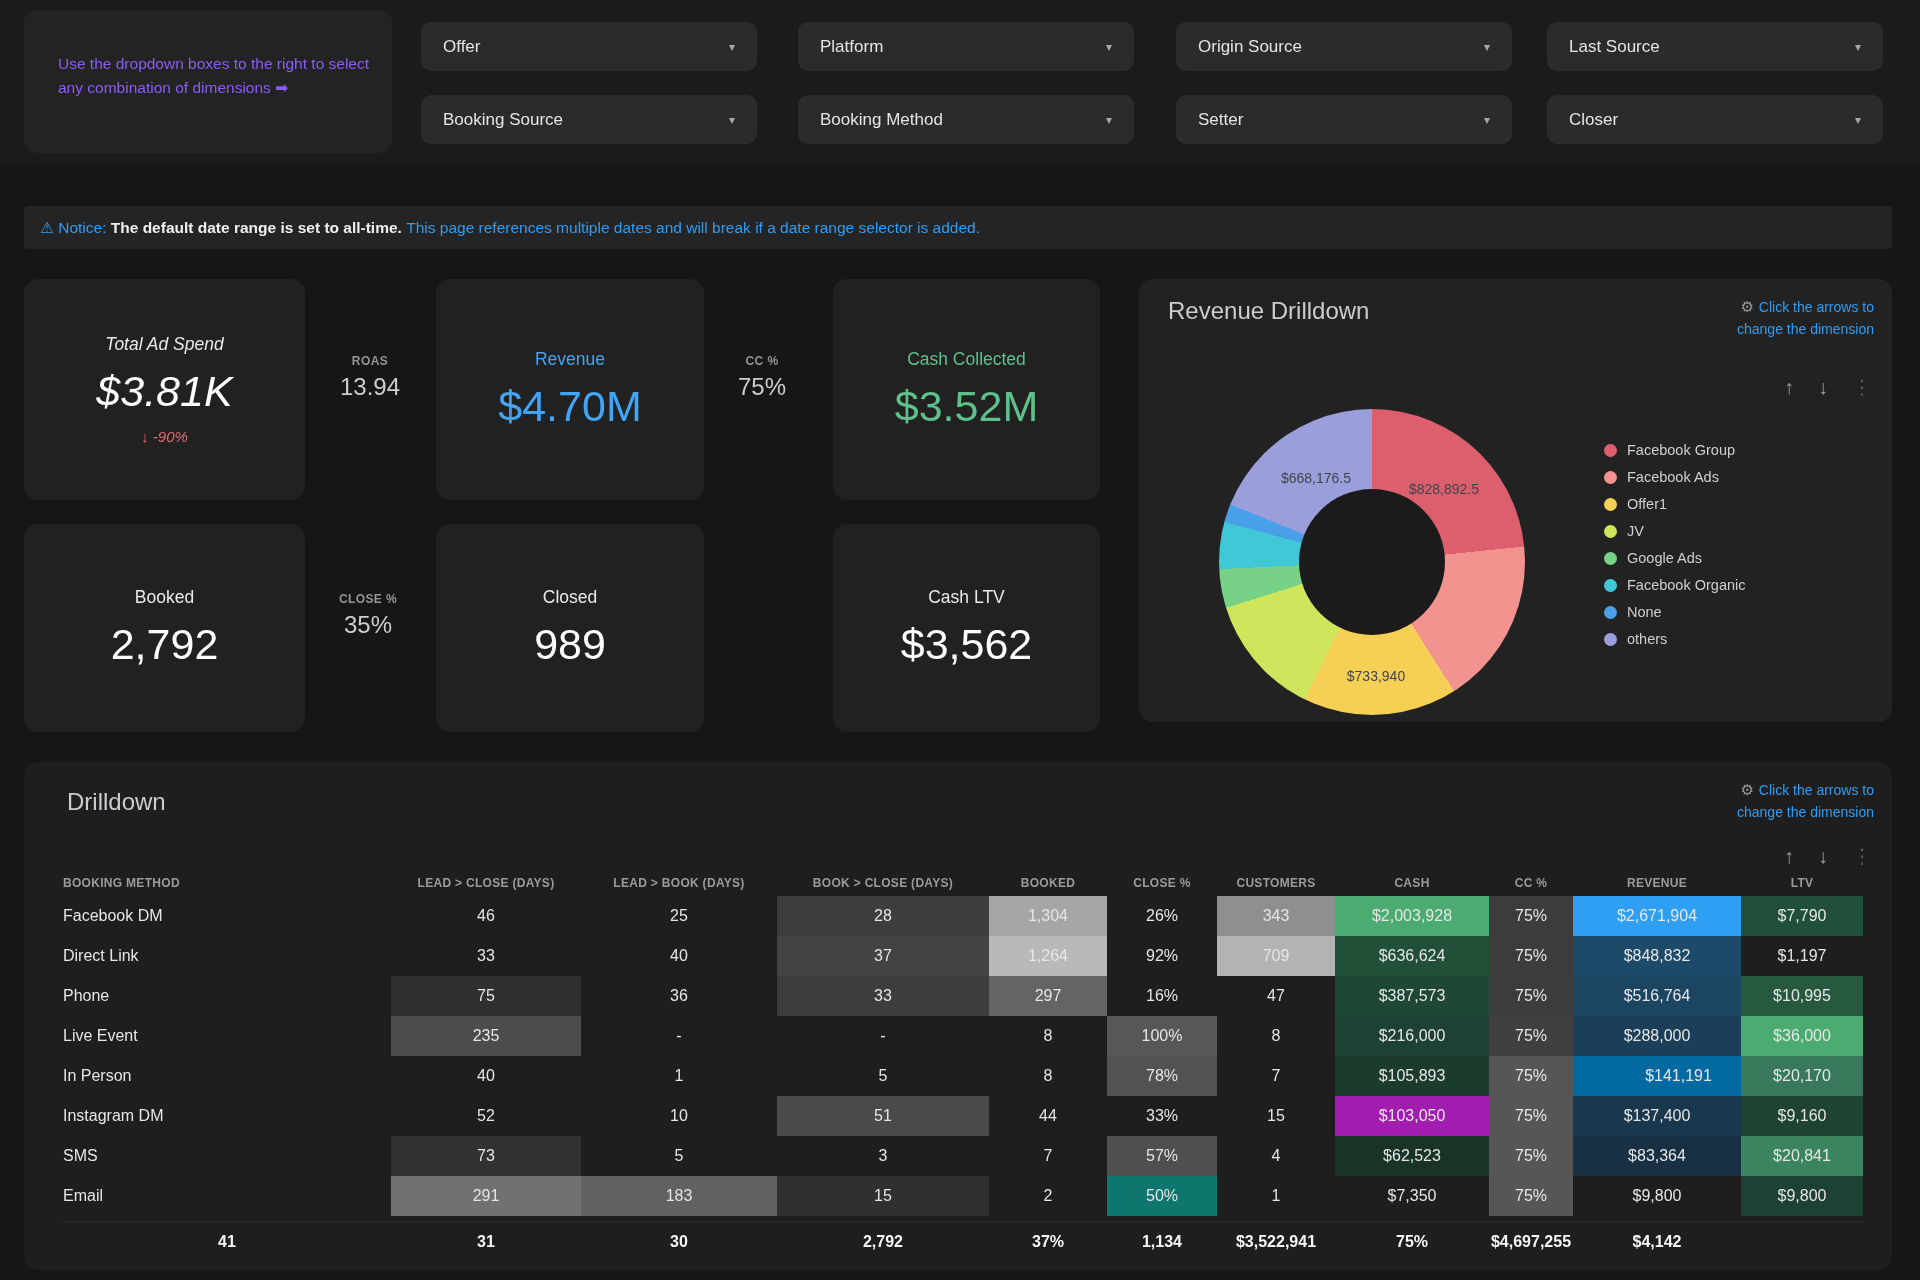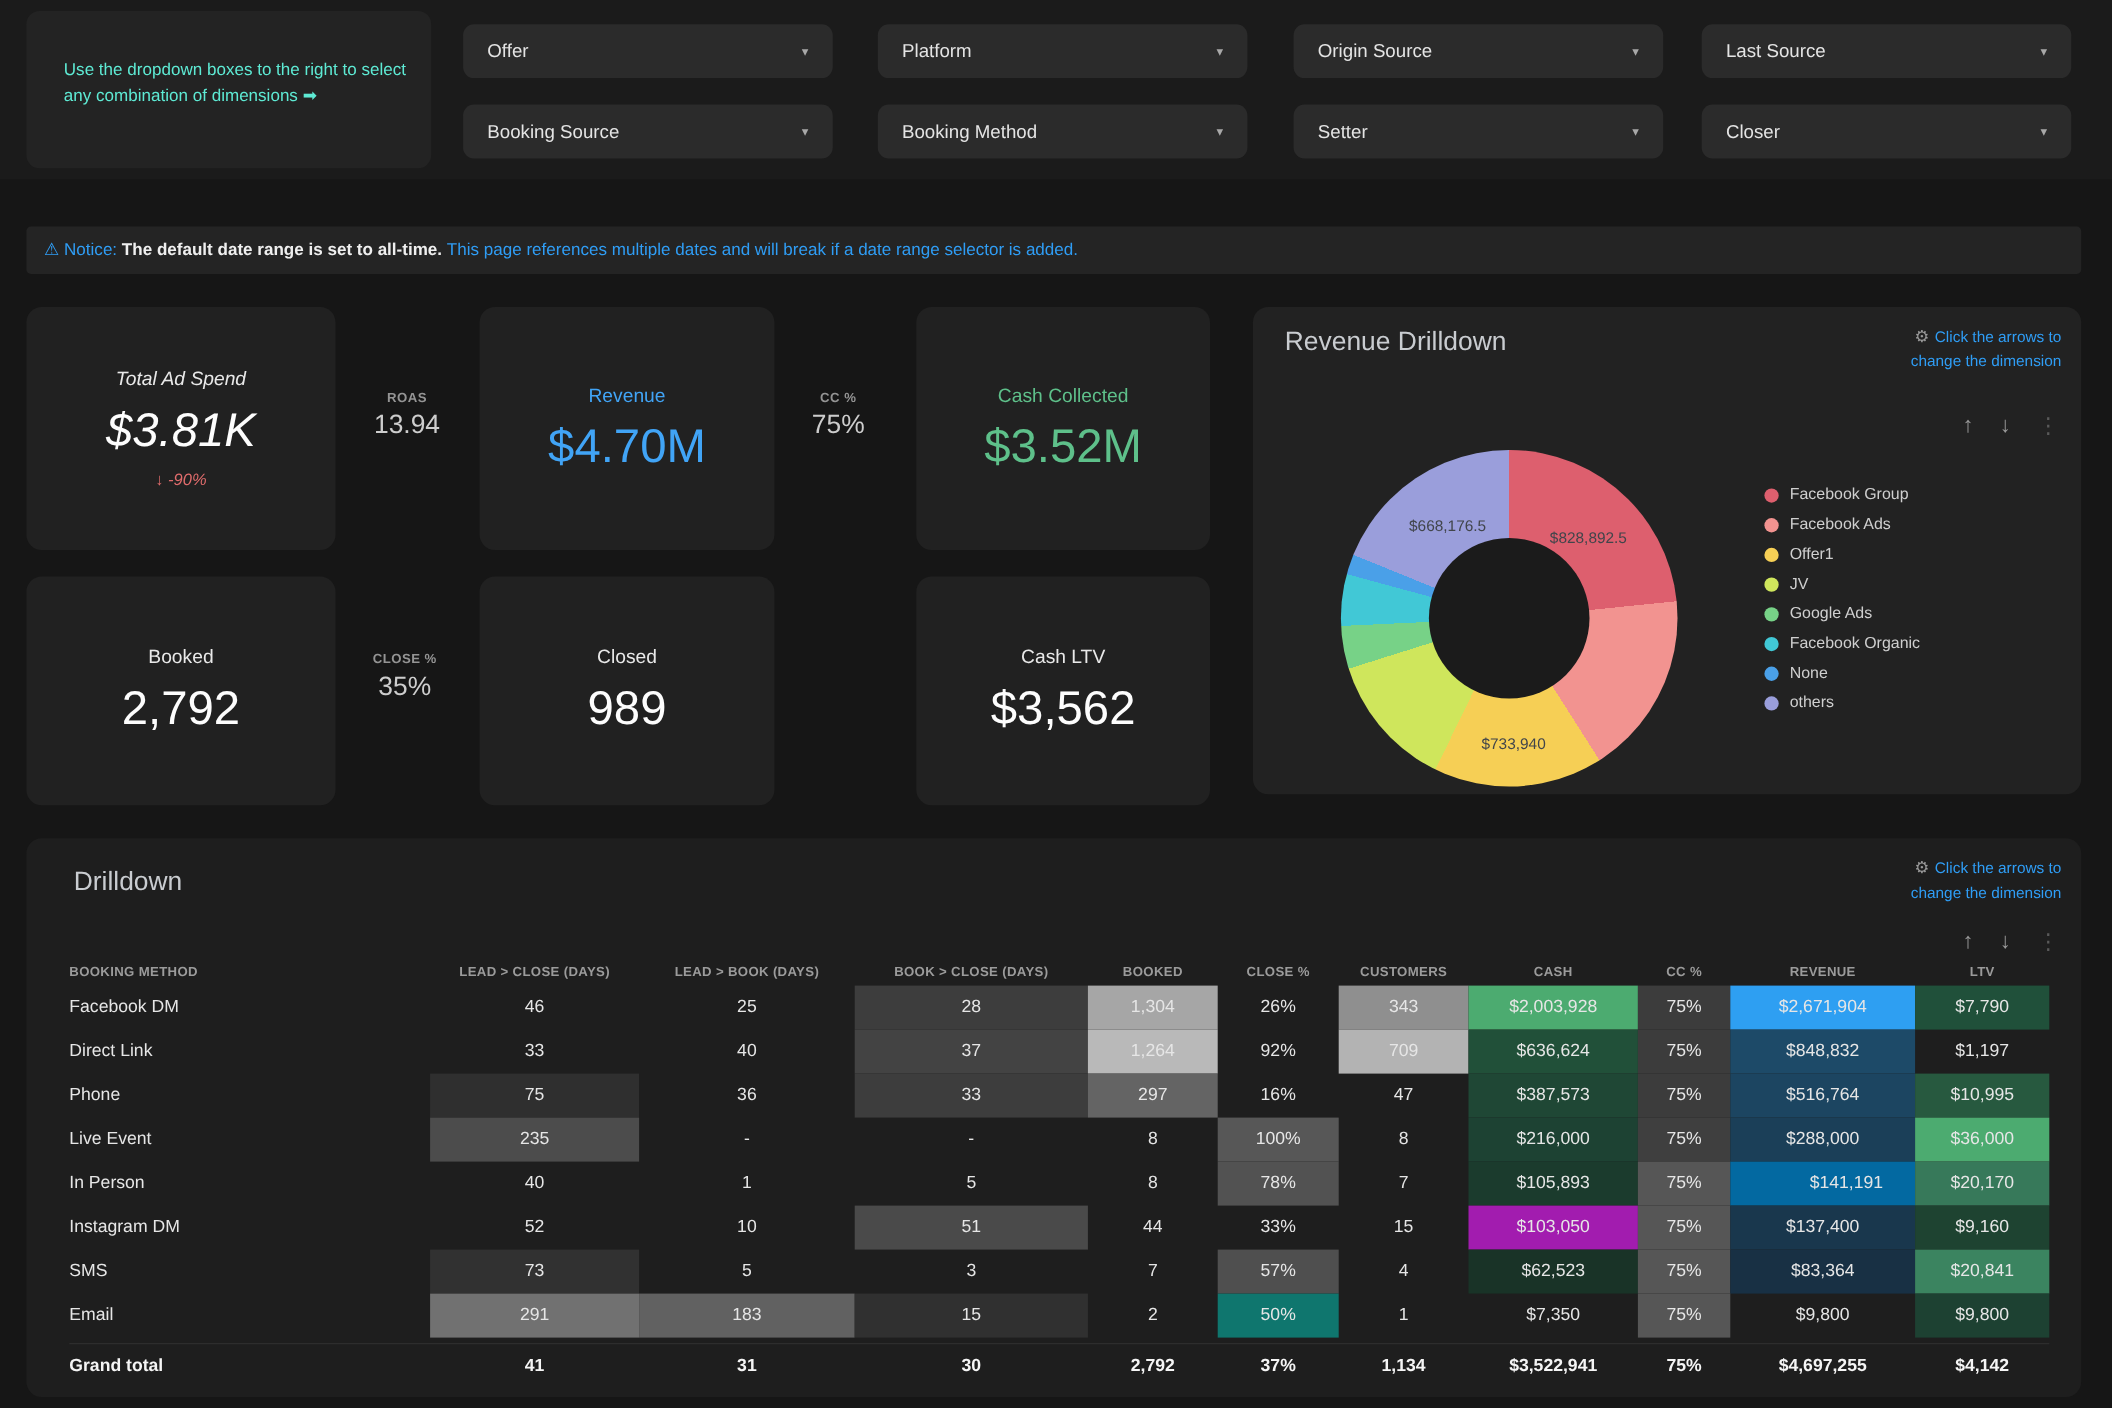--- a/index.html
+++ b/index.html
@@ -1,20 +1,20 @@
 <!DOCTYPE html>
 <html><head>
 <meta charset="utf-8">
 <style>
   html,body{margin:0;padding:0;background:#101010;}
   .page{position:relative;width:1920px;height:1280px;background:#161616;overflow:hidden;
         font-family:"Liberation Sans",sans-serif;-webkit-font-smoothing:antialiased;}
   .topbar{position:absolute;left:0;top:0;width:1920px;height:163px;background:#1b1b1b;}
   .note-card{position:absolute;left:24px;top:10px;width:368px;height:143px;background:#232323;border-radius:12px;}
-  .note-text{position:absolute;left:34px;top:42px;width:312px;color:#5eead4;font-size:15.5px;line-height:1.55;}
+  .note-text{position:absolute;left:34px;top:42px;width:312px;color:#8b5cf6;font-size:15.5px;line-height:1.55;}
   .dropdown{position:absolute;width:336px;height:49px;background:#2b2b2b;border-radius:10px;display:flex;
             align-items:center;padding:0 22px;box-sizing:border-box;color:#e4e4e4;font-size:17px;cursor:pointer;}
   .dd-caret{margin-left:auto;color:#a8a8a8;font-size:12px;}
   .notice{position:absolute;left:24px;top:206px;width:1868px;height:43px;background:#242424;border-radius:4px;
           display:flex;align-items:center;padding:0 16px;box-sizing:border-box;font-size:15.5px;white-space:pre;}
   .n-blue{color:#2f9df5;}
   .n-bold{color:#efefef;font-weight:bold;}
   .kpi-card{position:absolute;background:#212121;border-radius:14px;display:flex;flex-direction:column;
             align-items:center;justify-content:center;}
   .kpi-label{font-size:17.5px;color:#e9e9e9;margin-bottom:12px;}
@@ -318,21 +318,20 @@
           <div class="td" style="background: rgb(48, 48, 48);">15</div>
           <div class="td">2</div>
           <div class="td" style="background: #0f766e;">50%</div>
           <div class="td">1</div>
           <div class="td">$7,350</div>
           <div class="td" style="background: rgb(86, 86, 86);">75%</div>
           <div class="td">$9,800</div>
           <div class="td" style="background: rgb(29, 65, 50);">$9,800</div>
         </div>
         <div class="trow gt">
-          <div class="td first">Grand total</div>
           <div class="td">41</div>
           <div class="td">31</div>
           <div class="td">30</div>
           <div class="td">2,792</div>
           <div class="td">37%</div>
           <div class="td">1,134</div>
           <div class="td">$3,522,941</div>
           <div class="td">75%</div>
           <div class="td">$4,697,255</div>
           <div class="td">$4,142</div>

